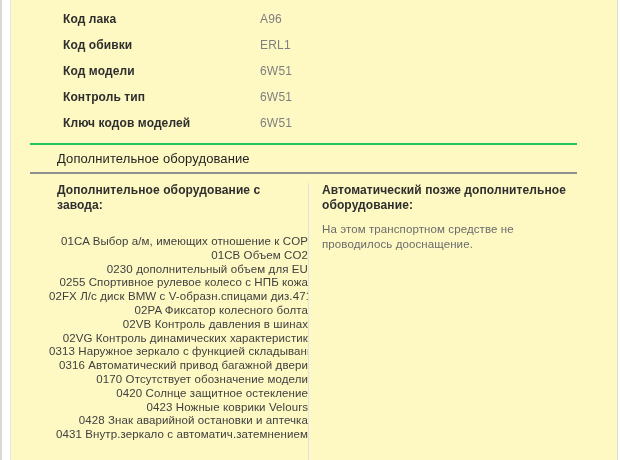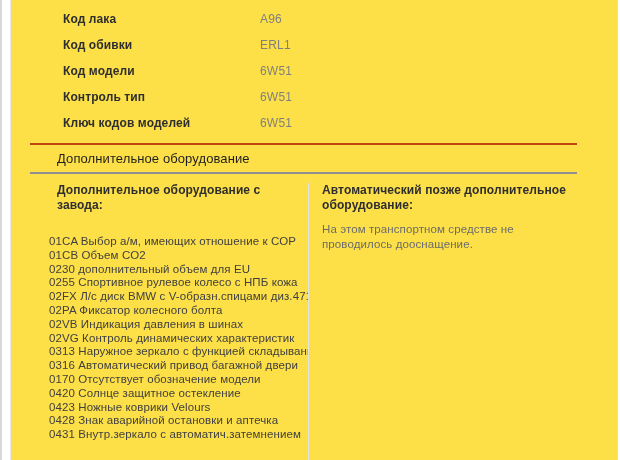--- a/index.html
+++ b/index.html
@@ -5,51 +5,51 @@
   html,body{margin:0;padding:0;}
   body{
     width:620px;height:460px;position:relative;overflow:hidden;
     background:#ffffff;
     font-family:"Liberation Sans","DejaVu Sans",sans-serif;
     -webkit-font-smoothing:antialiased;
   }
   .edge-strip{position:absolute;left:0;top:0;bottom:0;width:2px;background:#d8d8d8;}
   .page{
     position:absolute;left:10px;top:0;right:2px;bottom:0;
-    background:#fde047;
+    background:#fef9c3;
     border-left:1px solid #e7e7e7;border-right:1px solid #dcdcdc;
   }
   
   .codes{padding-top:6px;}
   .code-row{height:26px;display:flex;align-items:center;}
   .code-label{
     width:197px;margin-left:52px;flex:none;
     font-size:12px;font-weight:bold;color:#2e2e2e;letter-spacing:.1px;
   }
   .code-value{font-size:12px;color:#7f7f7f;letter-spacing:.2px;}
   
   .section-bar{
     margin:7px 40px 0 19px;
-    border-top:2px solid #c2410c;border-bottom:2px solid #8f8f8f;
+    border-top:2px solid #22c55e;border-bottom:2px solid #8f8f8f;
     padding:6px 0 6px 27px;
     font-size:13px;line-height:15px;color:#1f1f1f;letter-spacing:.1px;
   }
   
   .columns{display:flex;margin-top:9px;align-items:stretch;}
   .col-left{width:297px;flex:none;}
   .col-left-header{
     margin-left:46px;font-size:12px;font-weight:bold;line-height:15px;
     color:#2e2e2e;letter-spacing:.1px;
   }
   .equip-list{
     margin:22px 0 0 38px;
     font-size:11.5px;line-height:13.8px;color:#404040;
     white-space:nowrap;letter-spacing:.1px;
   }
-  .equip-item{height:13.8px;overflow:hidden;}
+  .equip-item{height:13.8px;overflow:hidden;text-align:right;}
   .col-right{
     flex:1;border-left:1px solid #e2e2e2;
     padding-left:13px;padding-right:18px;min-height:277px;
   }
   .col-right-header{
     font-size:12px;font-weight:bold;line-height:15px;color:#2e2e2e;
     max-width:250px;letter-spacing:.1px;
   }
   .col-right-body{
     margin-top:9px;font-size:11.5px;line-height:15px;color:#6b6b6b;
@@ -92,21 +92,21 @@
 
     <div class="col-left">
       <div class="col-left-header">Дополнительное оборудование с завода:</div>
       <div class="equip-list">
         <div class="equip-item">01CA Выбор а/м, имеющих отношение к COP</div>
         <div class="equip-item">01CB Объем CO2</div>
         <div class="equip-item">0230 дополнительный объем для EU</div>
         <div class="equip-item">0255 Спортивное рулевое колесо с НПБ кожа</div>
         <div class="equip-item">02FX Л/с диск BMW с V-образн.спицами диз.471</div>
         <div class="equip-item">02PA Фиксатор колесного болта</div>
-        <div class="equip-item">02VB Индикация давления в шинах</div>
+        <div class="equip-item">02VB Контроль давления в шинах</div>
         <div class="equip-item">02VG Контроль динамических характеристик</div>
         <div class="equip-item">0313 Наружное зеркало с функцией складывания</div>
         <div class="equip-item">0316 Автоматический привод багажной двери</div>
         <div class="equip-item">0170 Отсутствует обозначение модели</div>
         <div class="equip-item">0420 Солнце защитное остекление</div>
         <div class="equip-item">0423 Ножные коврики Velours</div>
         <div class="equip-item">0428 Знак аварийной остановки и аптечка</div>
         <div class="equip-item">0431 Внутр.зеркало с автоматич.затемнением</div>
       </div>
     </div>

